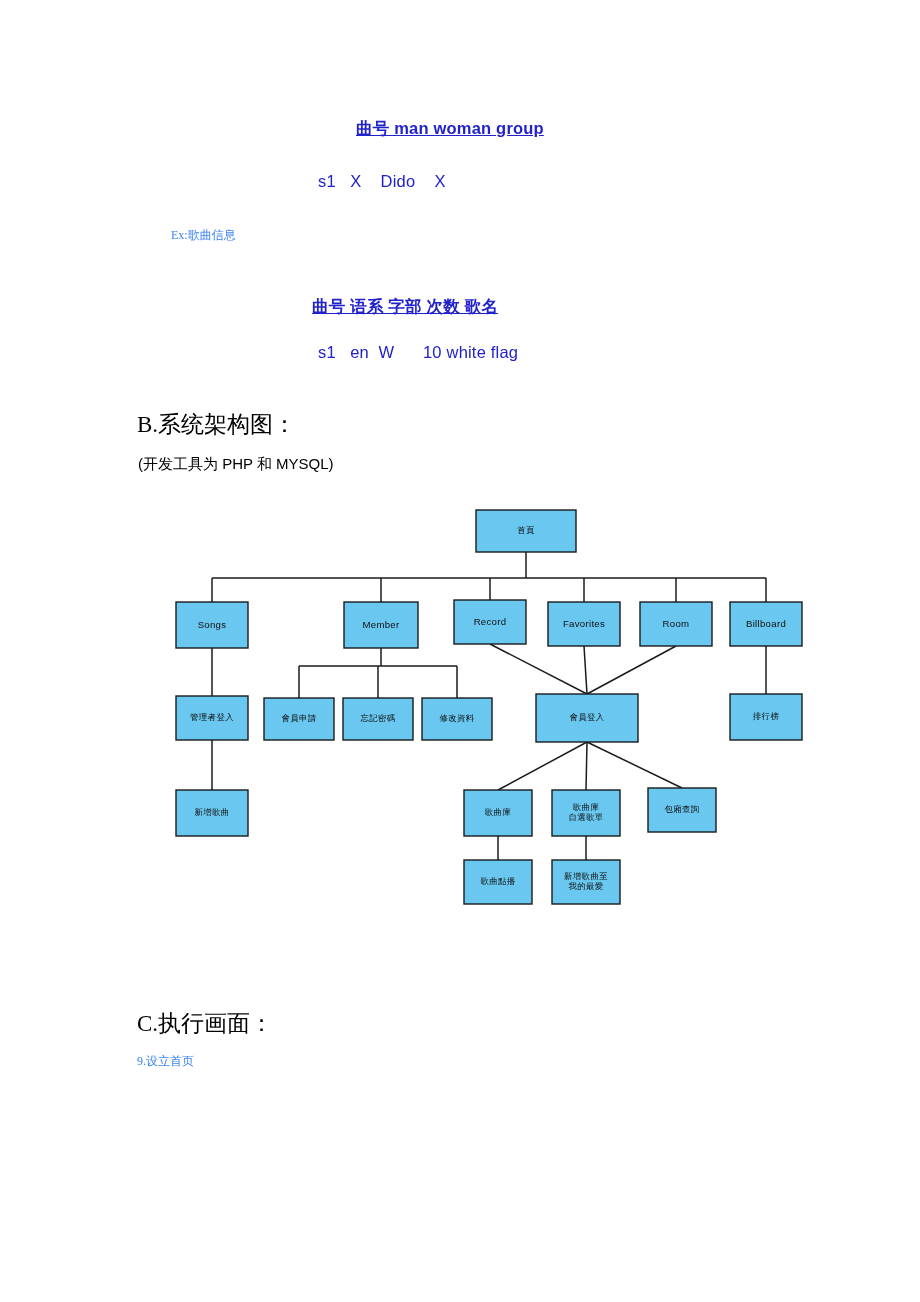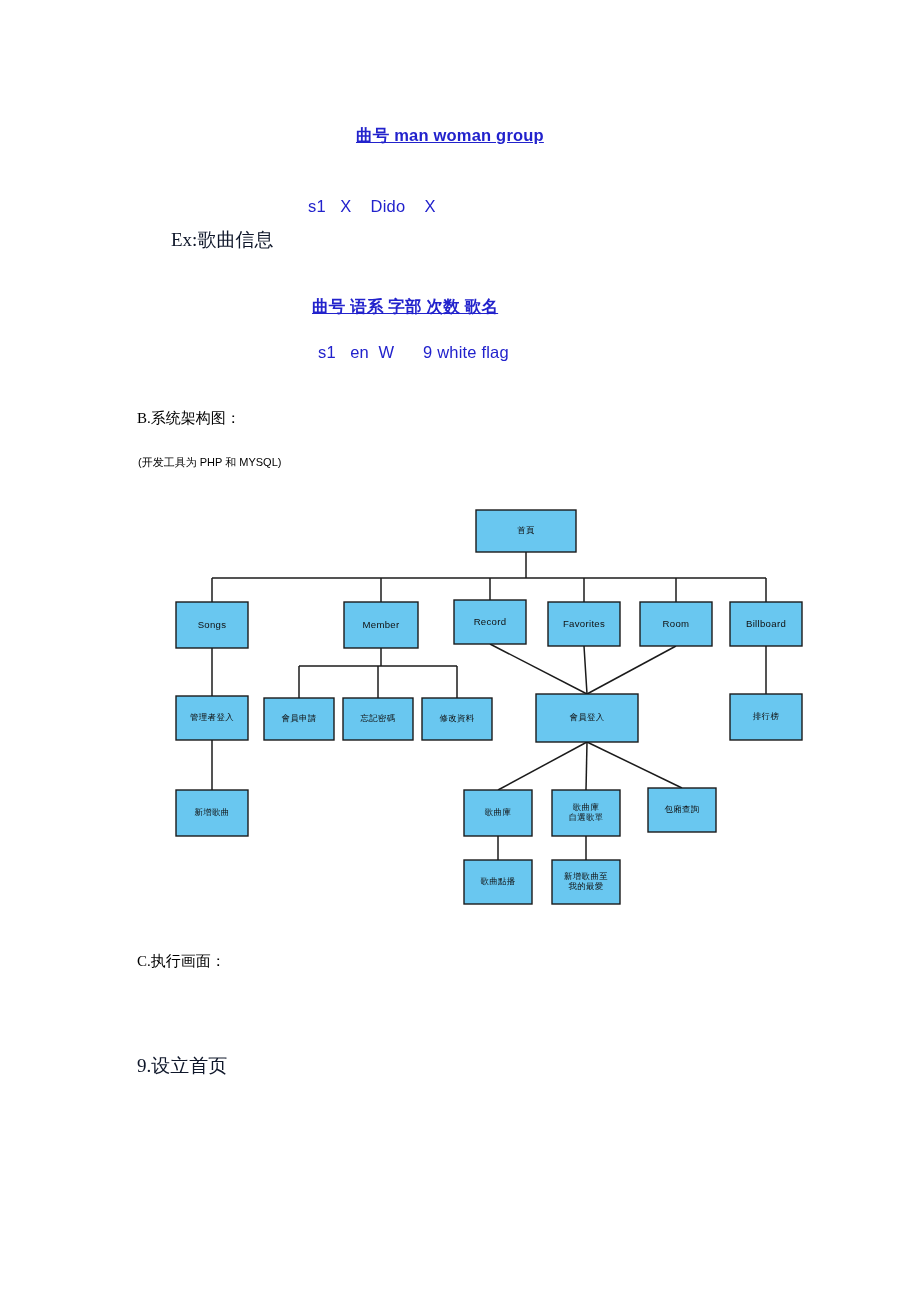--- a/index.html
+++ b/index.html
@@ -38,35 +38,35 @@
     font-size: 16.5px;
   }
   .blue-cells {
     font-size: 16.5px;
   }
 
   
   .body-text {
     position: absolute;
     font-family: "Liberation Serif", "DejaVu Serif", serif;
-    font-size: 19px;
-    color: #0f172a;
+    font-size: 12px;
+    color: #3b82f6;
     white-space: pre;
   }
   .heading {
     position: absolute;
     font-family: "Liberation Serif", "DejaVu Serif", serif;
+    font-size: 23px;
+    color: #000;
+    white-space: pre;
+  }
+  .sans-note {
+    position: absolute;
+    font-family: "Liberation Sans", "DejaVu Sans", sans-serif;
     font-size: 15px;
-    color: #000;
-    white-space: pre;
-  }
-  .sans-note {
-    position: absolute;
-    font-family: "Liberation Sans", "DejaVu Sans", sans-serif;
-    font-size: 11px;
     color: #000;
     white-space: pre;
   }
 
   
   #diagram {
     position: absolute;
     left: 156px;
     top: 500px;
     width: 660px;
@@ -90,29 +90,29 @@
     stroke: #1b1b1b;
     stroke-width: 1.5;
     fill: none;
   }
 </style>
 </head>
 <body>
 
 <div class="page">
 
-  <div class="blue-row blue-head" style="left:308px; top:125px;padding-left:48px;"><span>曲号 man woman group</span></div>
-
-  <div class="blue-row blue-cells" style="left:308px; top:172px;margin-top:25px;"><span>s1   X    Dido    X</span></div>
+  <div class="blue-row blue-head" style="left:308px; top:118px;padding-left:48px;"><span>曲号 man woman group</span></div>
+
+  <div class="blue-row blue-cells" style="left:318px; top:172px;"><span>s1   X    Dido    X</span></div>
 
   <div class="body-text" style="left:171px; top:227px;"><span>Ex:歌曲信息</span></div>
 
   <div class="blue-row blue-head" style="left:312px; top:296px;"><span>曲号 语系 字部 次数 歌名</span></div>
 
-  <div class="blue-row blue-cells" style="left:318px; top:343px;"><span>s1   en  W      9 white flag</span></div>
+  <div class="blue-row blue-cells" style="left:318px; top:343px;"><span>s1   en  W      10 white flag</span></div>
 
   <div class="heading" style="left:137px; top:409px;"><span>B.系统架构图：</span></div>
 
   <div class="sans-note" style="left:138px; top:455px;"><span>(开发工具为 PHP 和 MYSQL)</span></div>
 
   <div id="diagram">
     <svg id="diagram-svg" width="660" height="420" viewBox="0 0 660 420">
         <g>
           <line x1="370" y1="52" x2="370" y2="78" class="dg-link"></line>
           <line x1="56" y1="78" x2="610" y2="78" class="dg-link"></line>
@@ -211,17 +211,17 @@
           <rect x="308" y="360" width="68" height="44"></rect>
           <text class="cn" x="342"><tspan x="342" y="382">歌曲點播</tspan></text>
         </g>
         <g class="dg-node">
           <rect x="396" y="360" width="68" height="44"></rect>
           <text class="cn" x="430"><tspan x="430" y="377">新增歌曲至</tspan><tspan x="430" y="387">我的最愛</tspan></text>
         </g>
       </svg>
   </div>
 
-  <div class="heading" style="left:137px; top:952px;"><span>C.执行画面：</span></div>
+  <div class="heading" style="left:137px; top:1008px;"><span>C.执行画面：</span></div>
 
   <div class="body-text" style="left:137px; top:1053px;"><span>9.设立首页</span></div>
 
 </div>
 
 </body></html>

